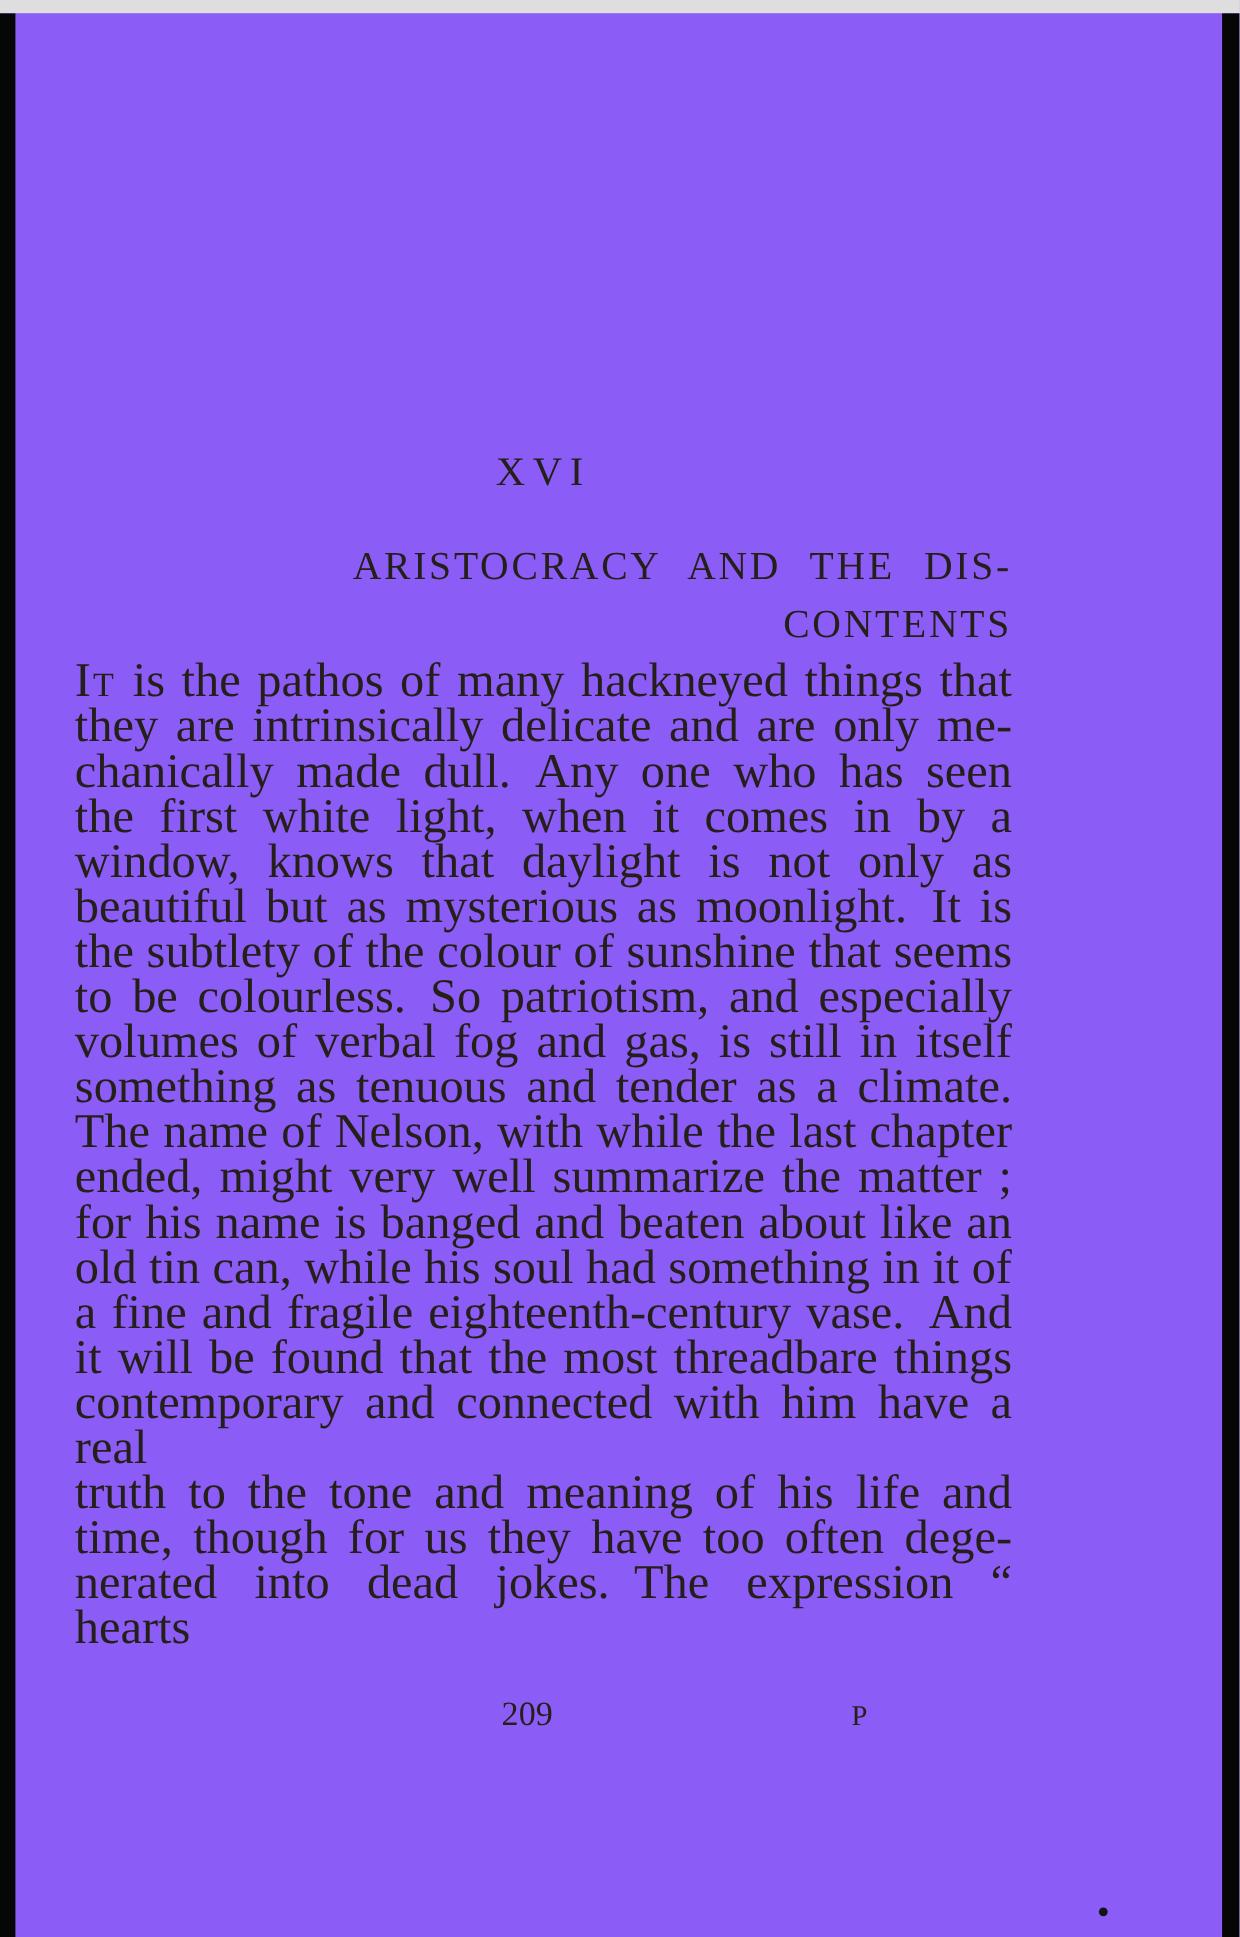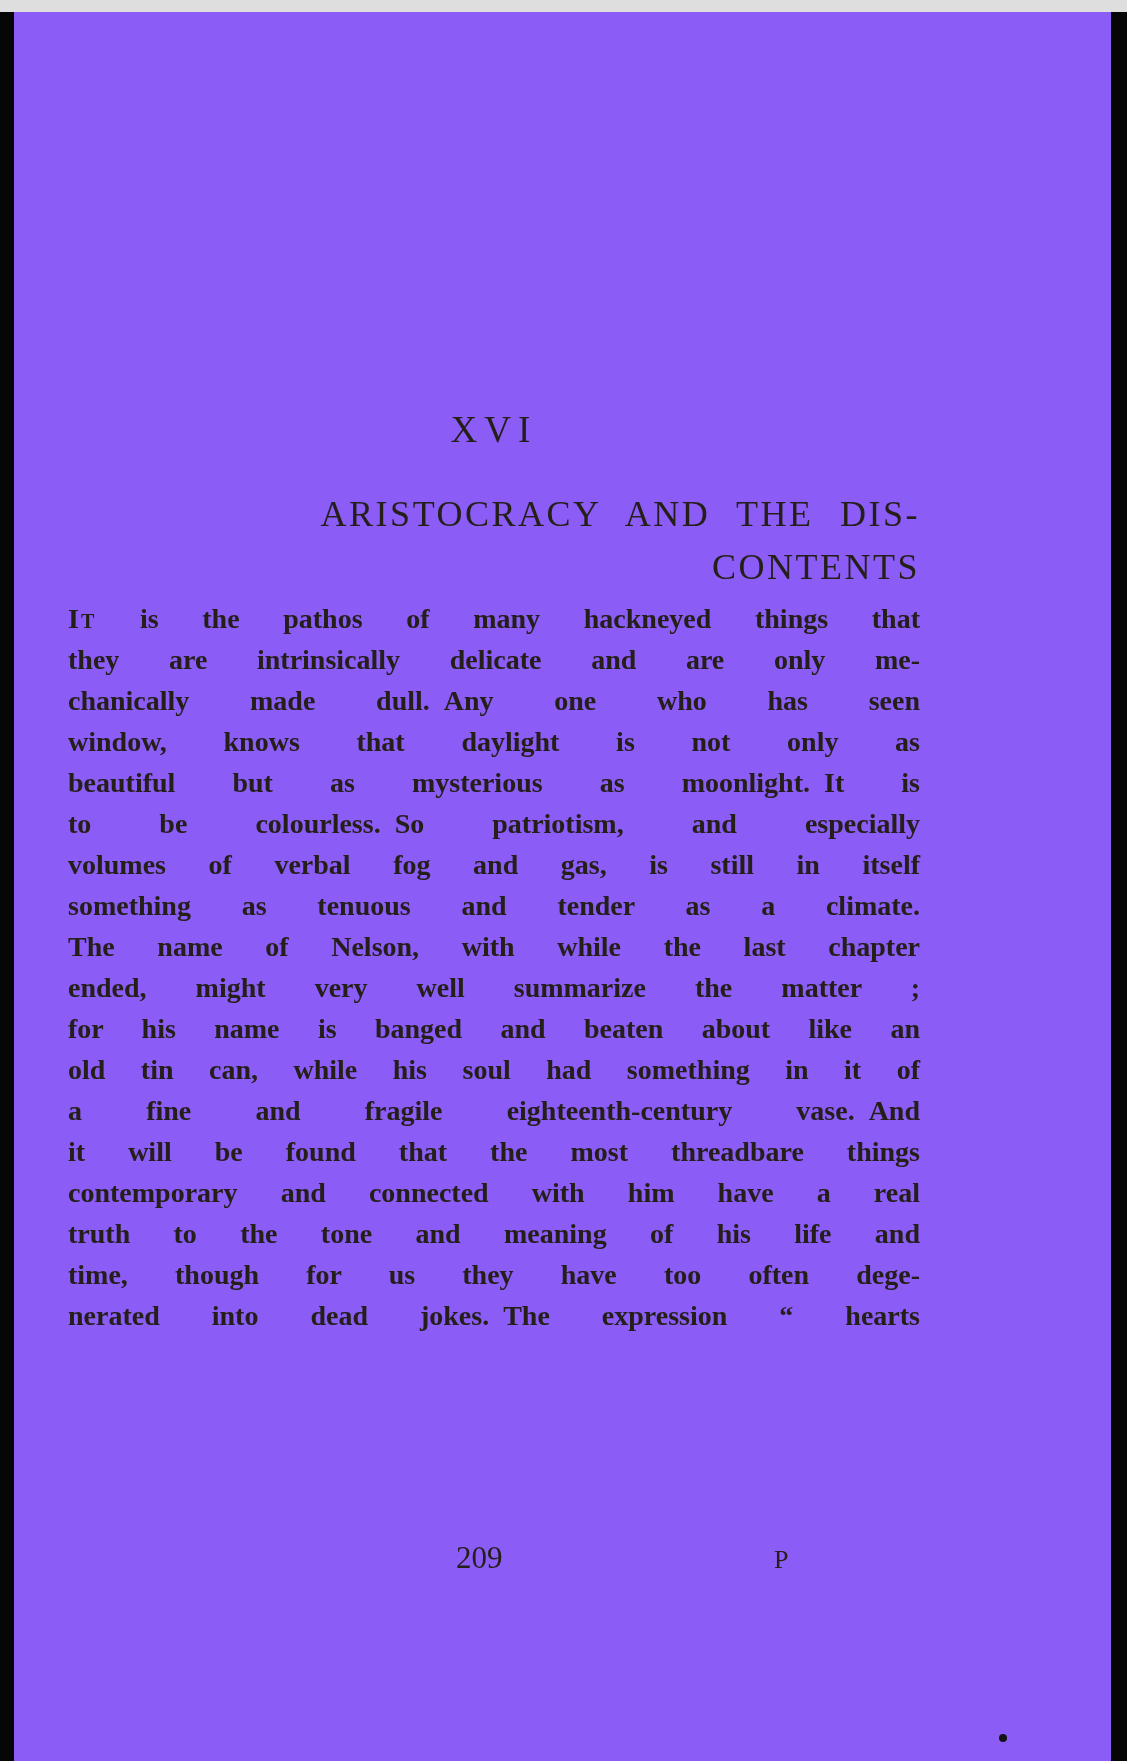--- a/index.html
+++ b/index.html
@@ -46,23 +46,22 @@
     font-size: 36px;
     line-height: 53px;
     letter-spacing: 2.5px;
   }
   .title-line { display: block; }
   .title-line.first { word-spacing: 15px; }
   .body {
     position: absolute;
     top: 586px;
     left: 0; right: 0;
-    font-size: 28px;
+    font-size: 44px;
     line-height: 41px;
-    font-weight: bold;
   }
   .line {
     text-align: justify;
     text-align-last: justify;
   }
   .lead-caps {
     font-variant: small-caps;
     letter-spacing: 2px;
   }
   .footer {
@@ -97,22 +96,24 @@
 
     <h1 class="chapter-title">
       <span class="title-line first">ARISTOCRACY AND THE DIS-</span>
       <span class="title-line">CONTENTS</span>
     </h1>
 
     <div class="body">
       <div class="line"><span class="lead-caps">It</span><span> is the pathos of many hackneyed things that</span></div>
       <div class="line">they are intrinsically delicate and are only me-</div>
       <div class="line">chanically made dull. Any one who has seen</div>
+      <div class="line">the first white light, when it comes in by a</div>
       <div class="line">window, knows that daylight is not only as</div>
       <div class="line">beautiful but as mysterious as moonlight. It is</div>
+      <div class="line">the subtlety of the colour of sunshine that seems</div>
       <div class="line">to be colourless. So patriotism, and especially</div>
       <div class="line">volumes of verbal fog and gas, is still in itself</div>
       <div class="line">something as tenuous and tender as a climate.</div>
       <div class="line">The name of Nelson, with while the last chapter</div>
       <div class="line">ended, might very well summarize the matter ;</div>
       <div class="line">for his name is banged and beaten about like an</div>
       <div class="line">old tin can, while his soul had something in it of</div>
       <div class="line">a fine and fragile eighteenth-century vase. And</div>
       <div class="line">it will be found that the most threadbare things</div>
       <div class="line">contemporary and connected with him have a real</div>

